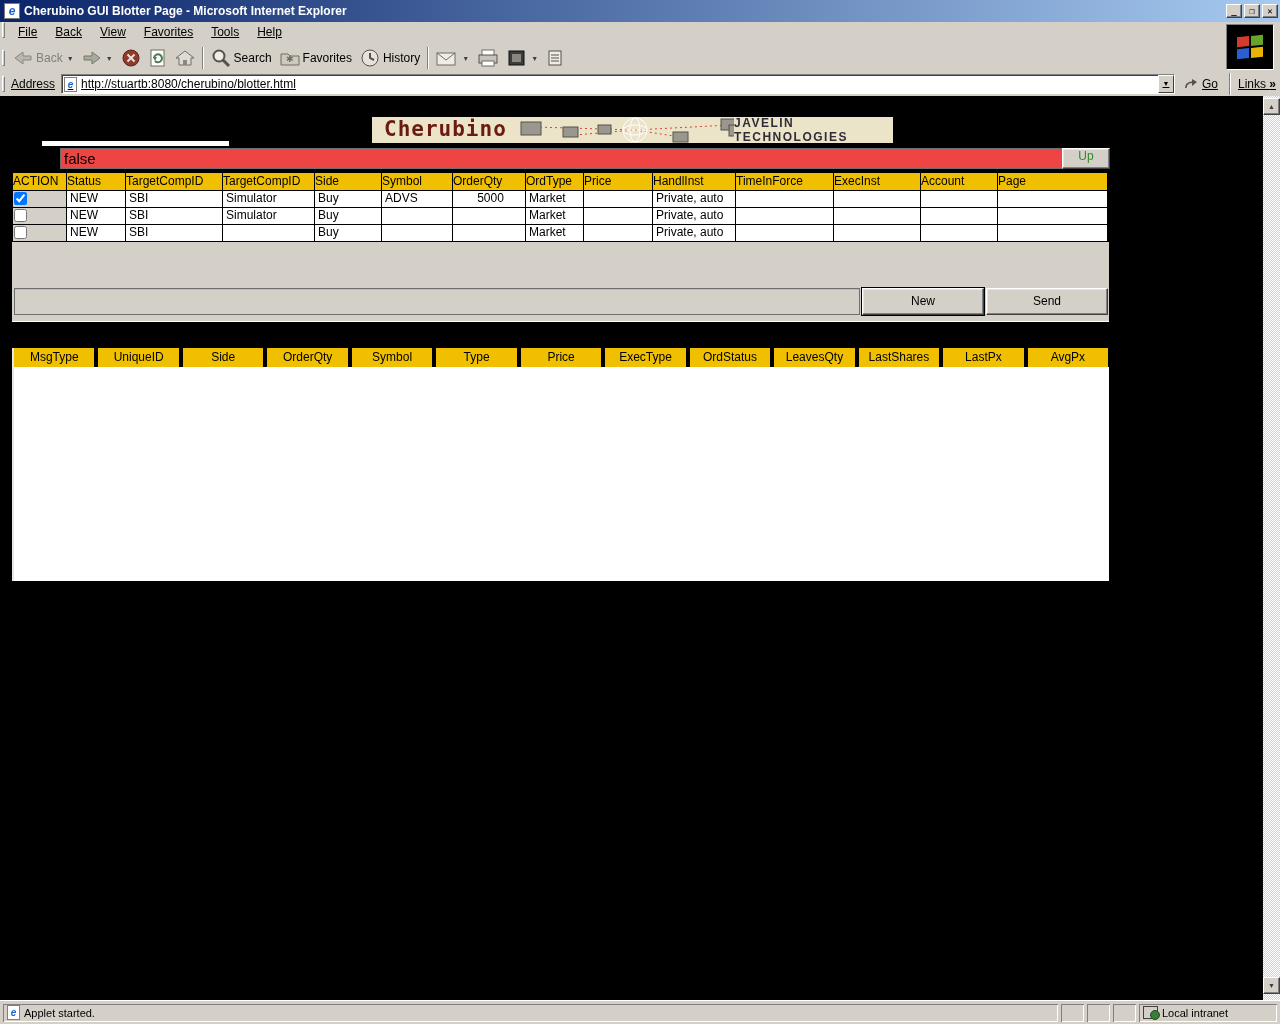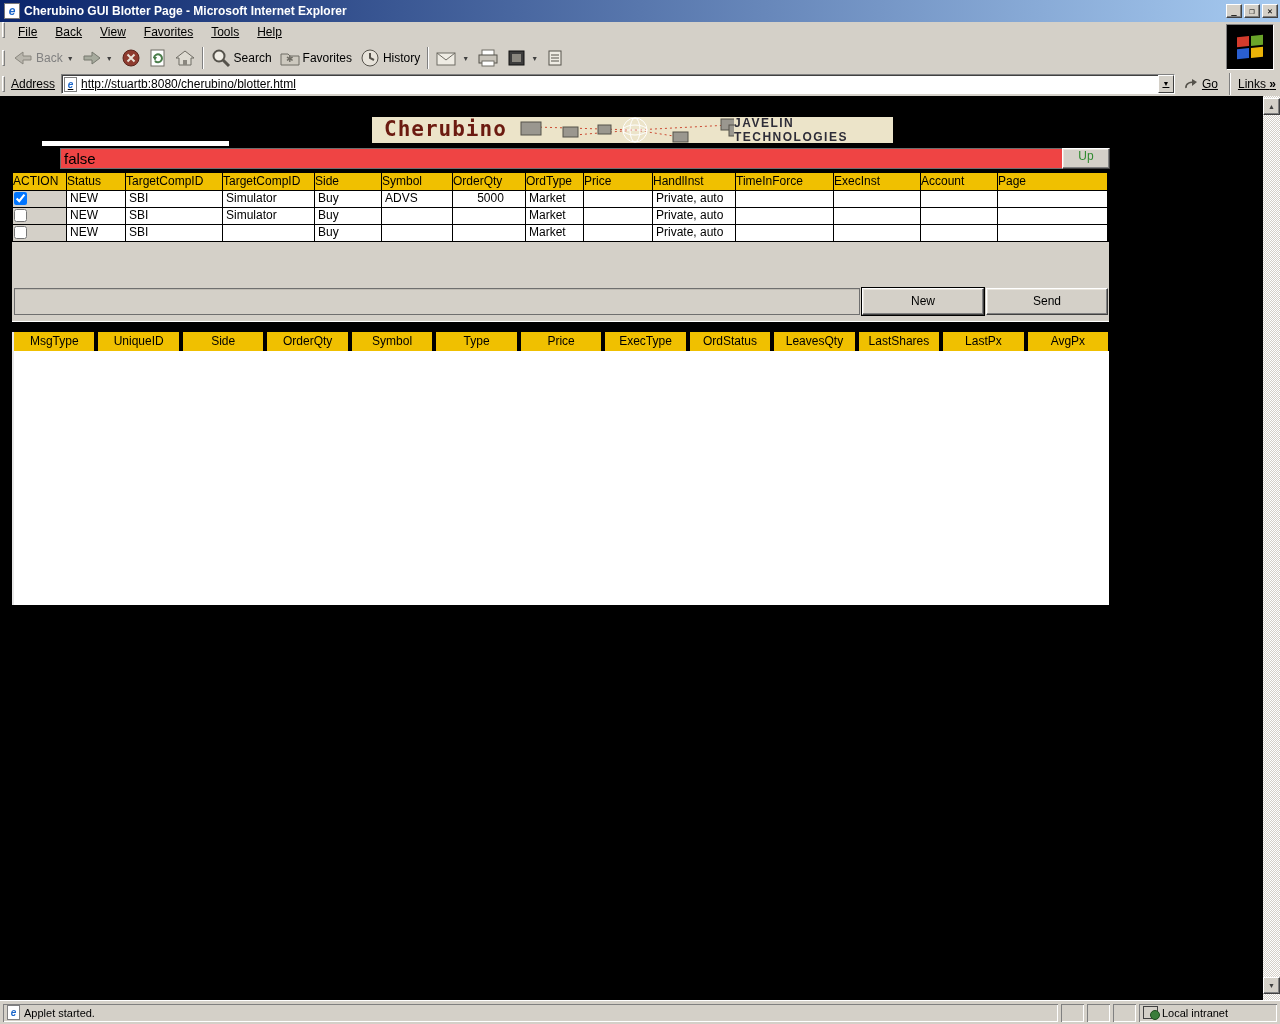--- a/index.html
+++ b/index.html
@@ -67,21 +67,21 @@
 
   .grey-panel { position:absolute; left:12px; top:146px; width:1097px; height:80px; background:#d4d0c8;
     border-bottom:1px solid #fff; }
   .status-field { position:absolute; left:2px; top:46px; width:846px; height:27px; background:#d4d0c8;
     border:1px solid #6f6f6f; box-shadow:inset 0 1px #c0bcb4; }
   .push { position:absolute; top:46px; height:27px; width:122px; background:#d4d0c8; color:#000; font-size:12px;
     text-align:center; line-height:25px; border:1px solid; border-color:#fff #404040 #404040 #fff;
     box-shadow:inset -1px -1px #808080, inset 1px 1px #e8e4dc; }
   .push.default { outline:1px solid #000; }
 
-  .executions { position:absolute; left:12px; top:236px; width:1097px; height:273px; background:#fff;
+  .executions { position:absolute; left:12px; top:252px; width:1097px; height:233px; background:#fff;
     border-left:2px solid #e8e8e8; }
   .exec-head { display:flex; background:#000; gap:4px; height:19px; padding-right:1px; }
   .exec-head .ecell { flex:1; background:var(--gold,#f0c000); text-align:center; line-height:18px; overflow:hidden; }
 
   
   .vscroll { position:absolute; right:0; top:0; width:17px; height:904px;
     background:repeating-conic-gradient(#fff 0% 25%, #d4d0c8 0% 50%) 0 0/2px 2px; }
   .sbtn { position:absolute; left:0; width:17px; height:17px; background:#d4d0c8; border:1px solid;
     border-color:#fff #404040 #404040 #fff; box-shadow:inset -1px -1px #808080; font-size:7px; color:#404040;
     text-align:center; line-height:15px; }

